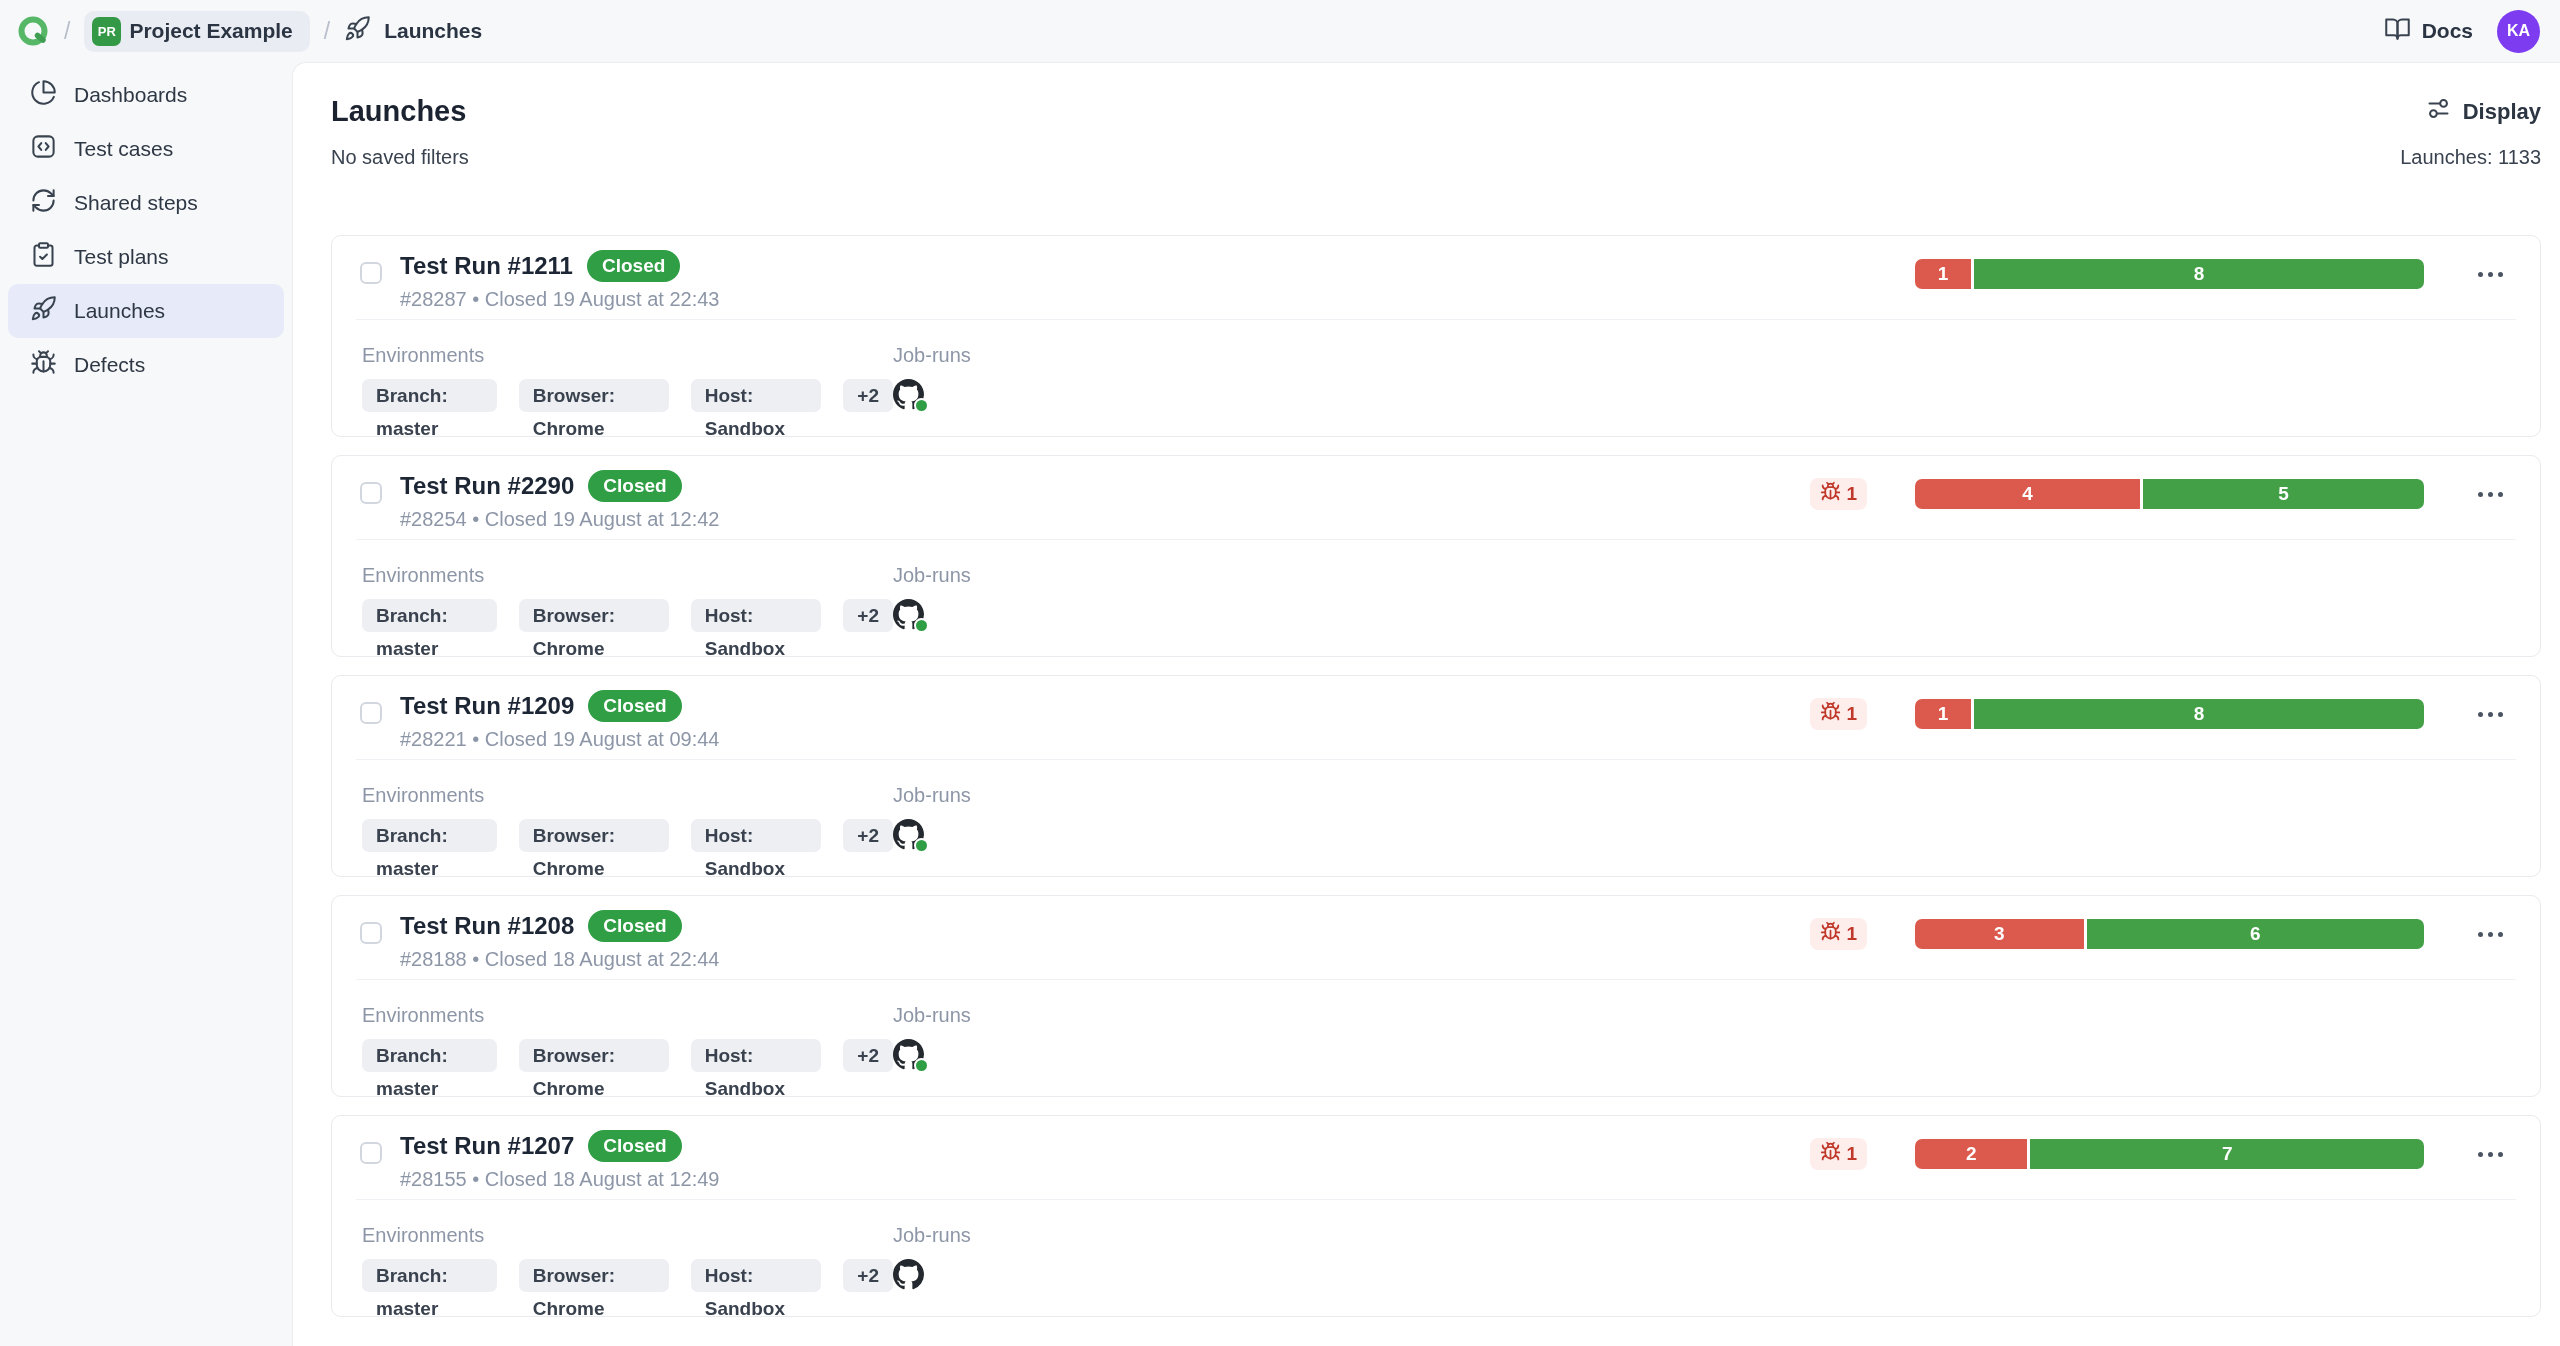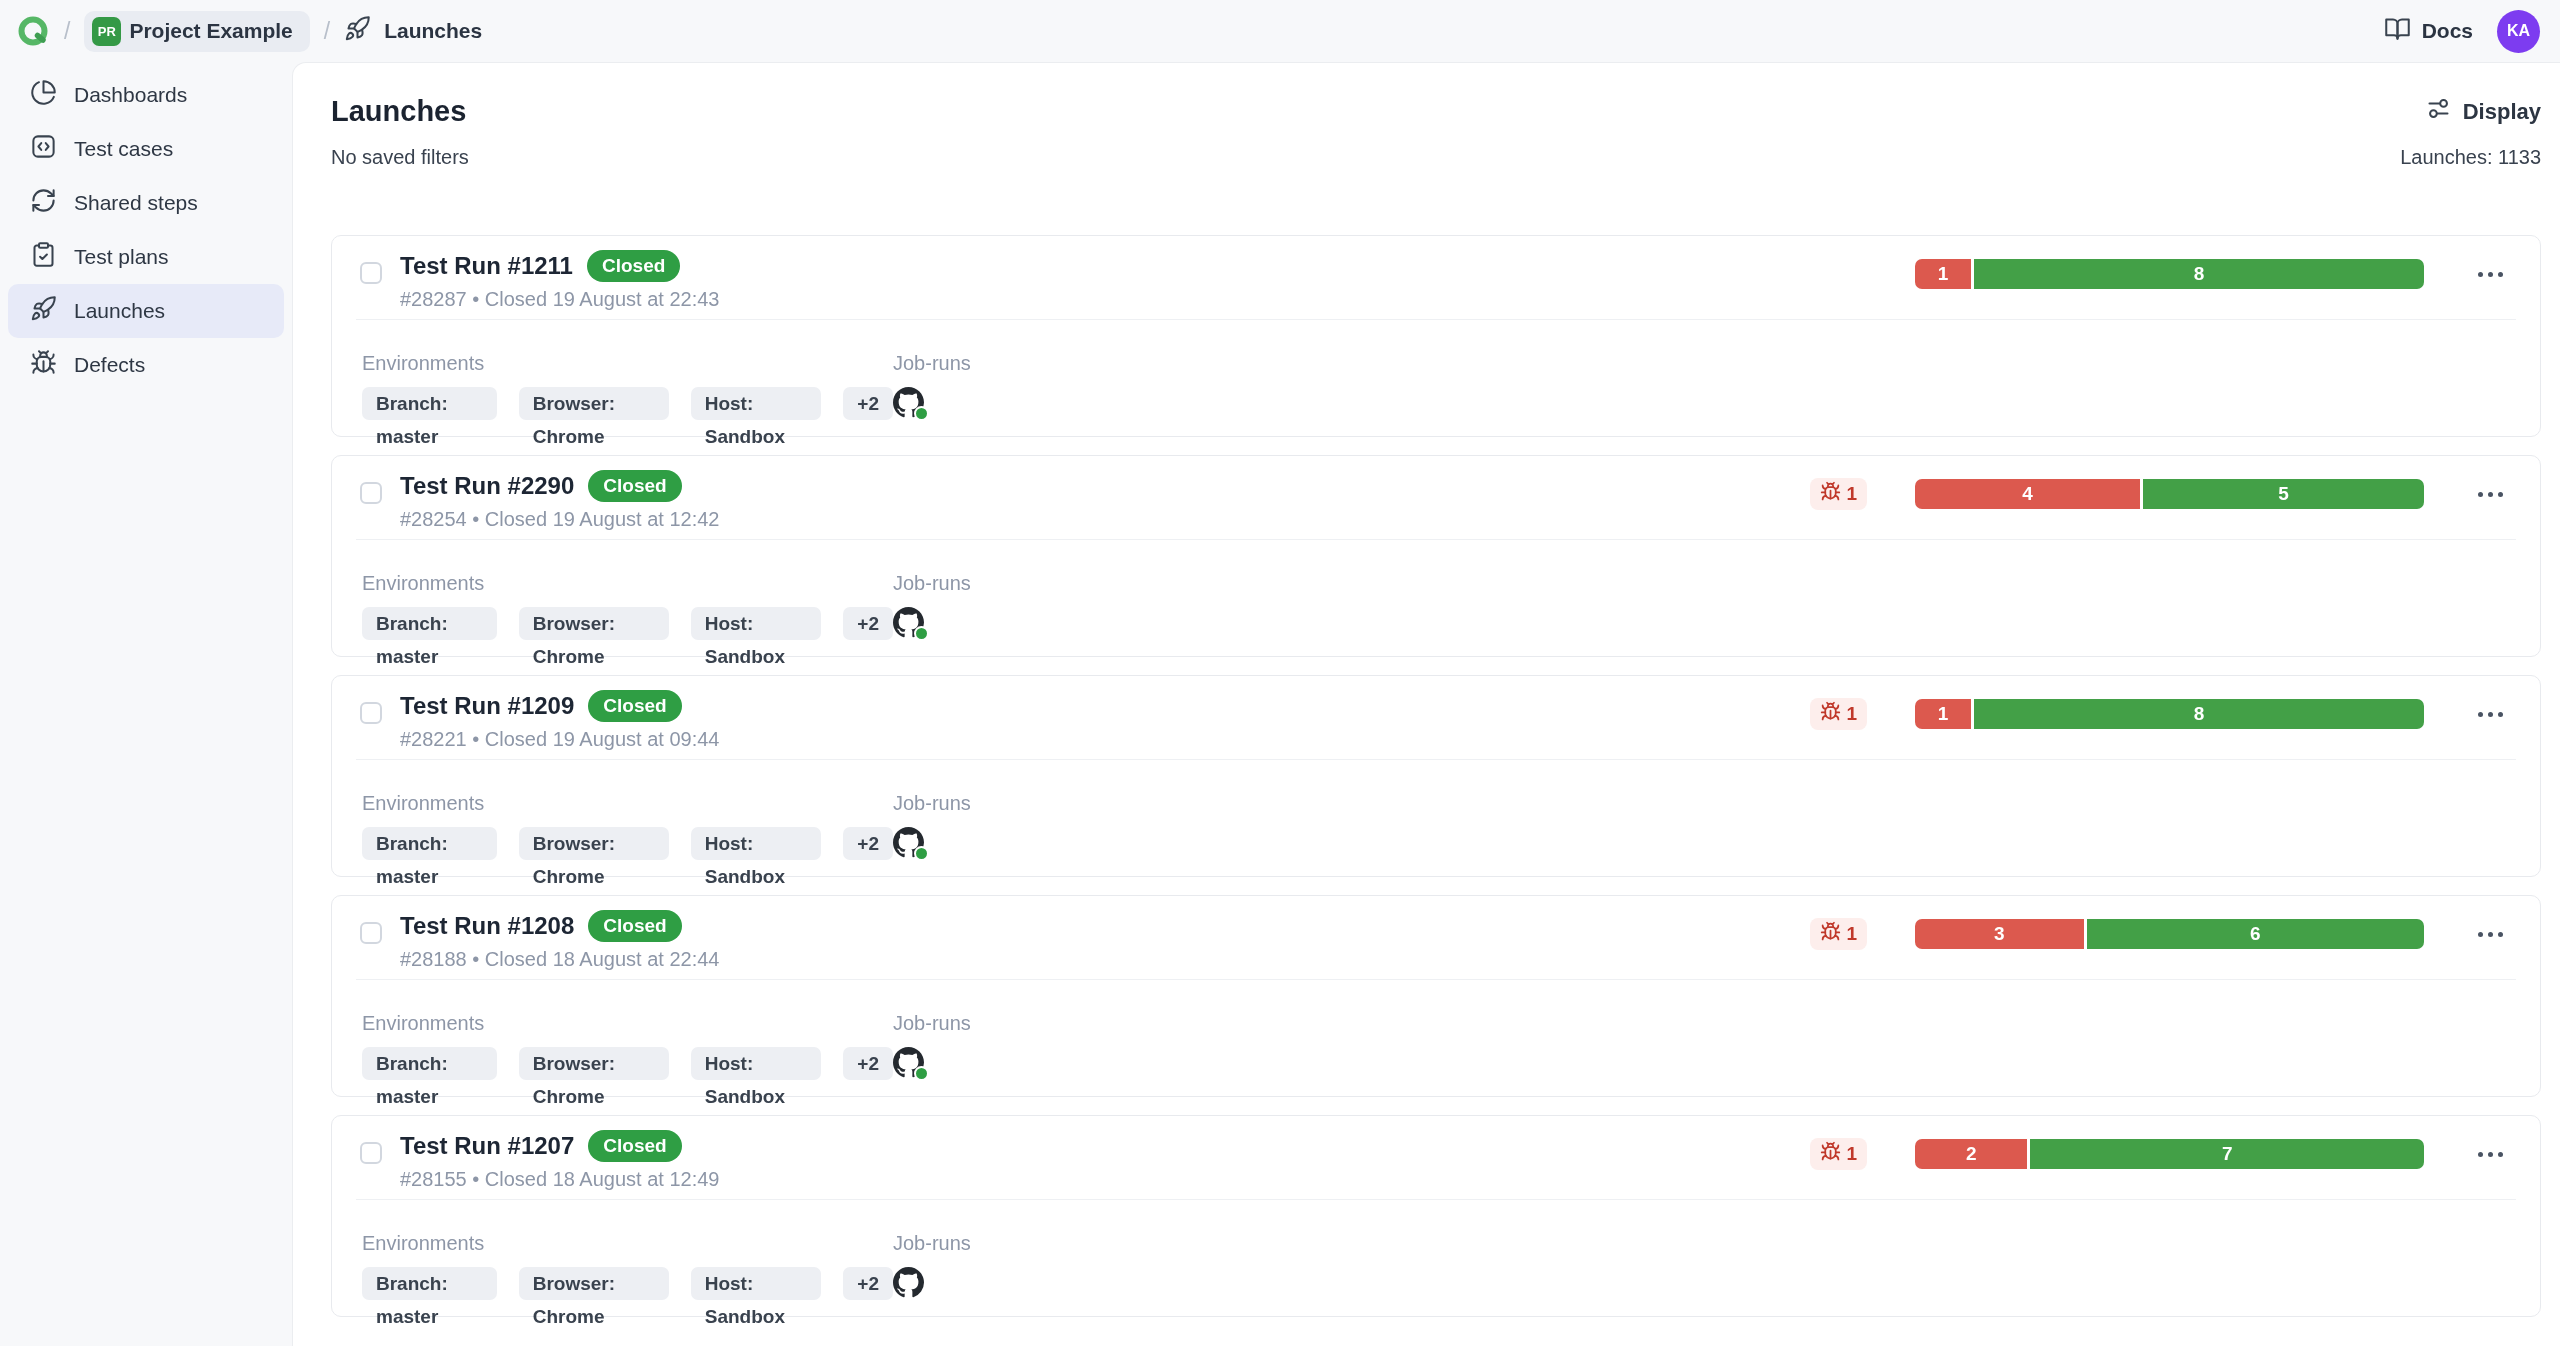--- a/index.html
+++ b/index.html
@@ -71,21 +71,21 @@
   .run-bar { display:flex; width:509px; height:30px; gap:3px; }
   .bar-seg { display:flex; align-items:center; justify-content:center; color:#fff; font-size:19px;
              font-weight:600; flex-basis:0; cursor:pointer; }
   .bar-seg.failed { background:var(--bar-red,#dc594e); border-radius:7px 0 0 7px; }
   .bar-seg.passed { background:var(--bar-green,#43a047); border-radius:0 7px 7px 0; }
   .run-menu { margin-left:52px; display:flex; gap:5px; cursor:pointer; padding:8px 2px; }
   .run-menu i { width:5px; height:5px; border-radius:50%; background:#4a5463; }
 
   .run-divider { position:absolute; top:83px; left:24px; right:24px; border-top:1px solid #eef0f3; }
 
-  .run-bottom { position:absolute; top:100px; left:0; right:0; display:flex; padding:16px 24px 0 30px; }
+  .run-bottom { position:absolute; top:92px; left:0; right:0; display:flex; padding:16px 24px 0 30px; }
   .env-col { width:531px; flex:none; }
   .col-label { font-size:20px; color:#8d96a7; }
   .env-badges { display:flex; gap:22px; margin-top:12px; }
   .env-badge { background:#edeff3; border-radius:7px; padding:0 14px; height:33px; line-height:33px;
                font-size:19px; font-weight:600; color:#39424e; cursor:pointer; }
   .job-icon-wrap { margin-top:12px; position:relative; width:31px; height:31px; cursor:pointer; }
   .job-icon-wrap svg { width:31px; height:31px; display:block; fill:#24292f; }
   .job-status-dot { position:absolute; right:-5px; bottom:-3px; width:15px; height:15px; border-radius:50%;
                     background:var(--status-green,#2f9e44); border:2.5px solid #fff; }
 </style>

